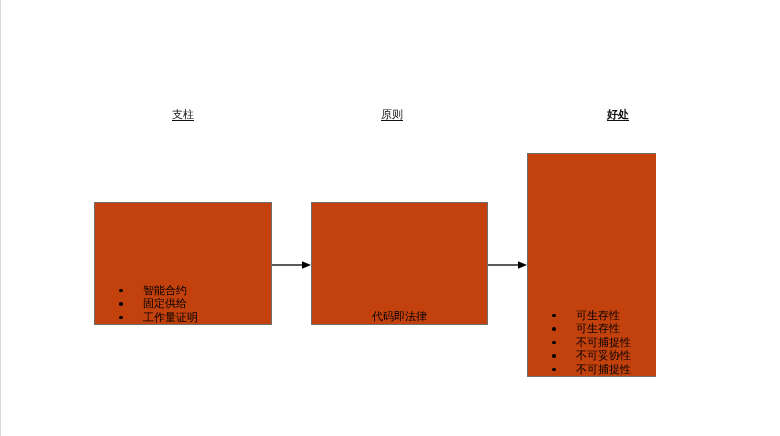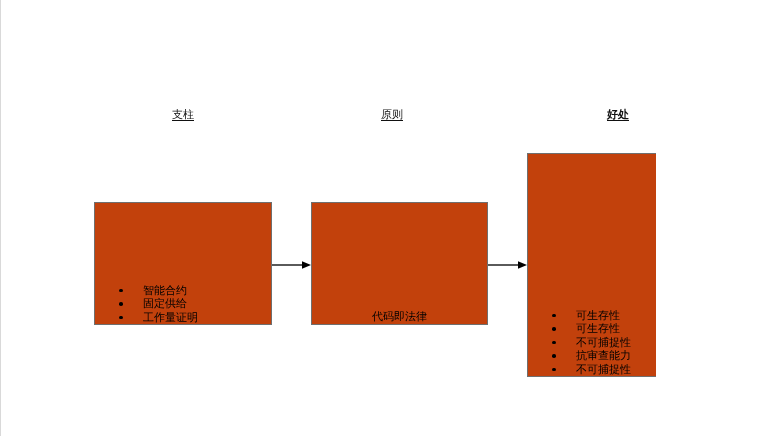--- a/index.html
+++ b/index.html
@@ -118,18 +118,18 @@
   <svg class="arrow arrow-2" viewBox="0 0 39 12" aria-hidden="true">
     <line x1="0" y1="6" x2="30" y2="6" stroke="#000000" stroke-width="1.3"></line>
     <polygon points="30,2.2 39,6 30,9.8" fill="#000000"></polygon>
   </svg>
 
   <div class="shape-box box-benefits">
     <ul class="bullet-list">
       <li>可生存性</li>
       <li>可生存性</li>
       <li>不可捕捉性</li>
-      <li>抗审查能力</li>
+      <li>不可妥协性</li>
       <li>不可捕捉性</li>
     </ul>
   </div>
 
 </div>
 
 </body></html>

